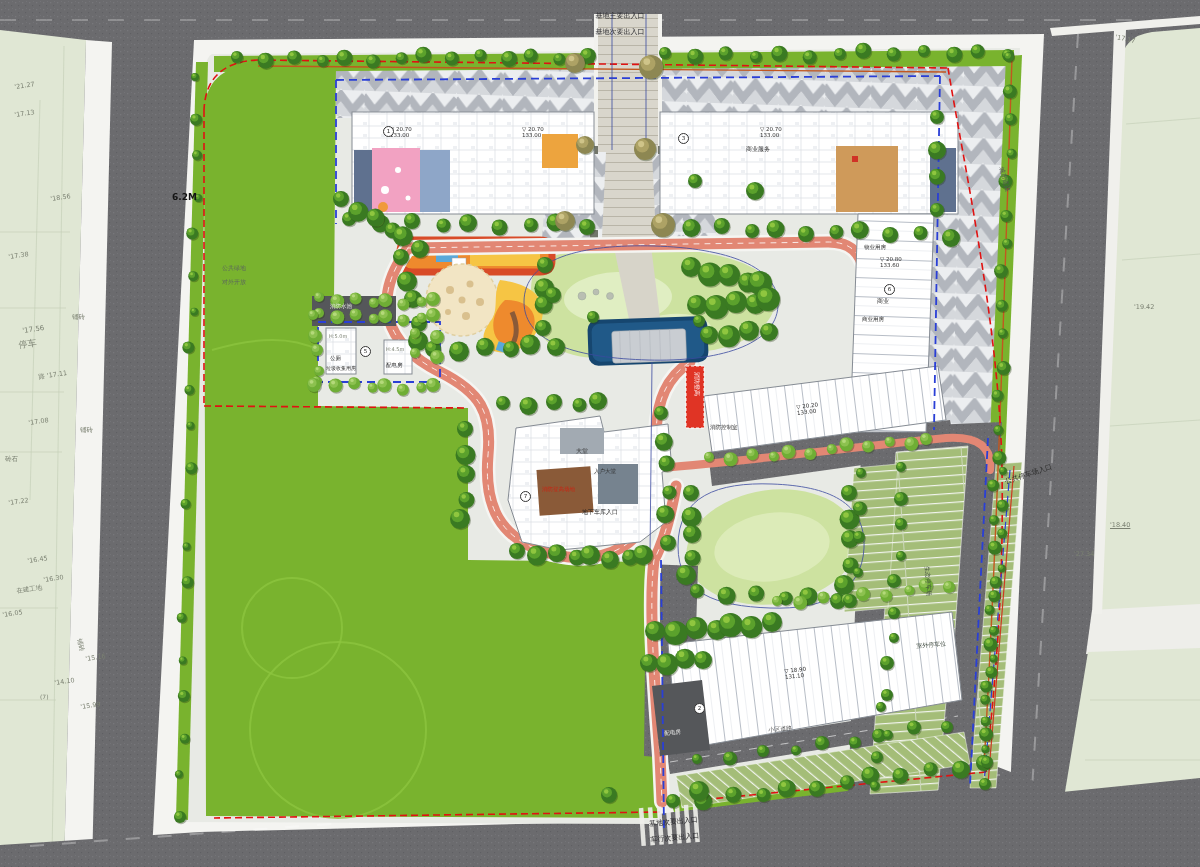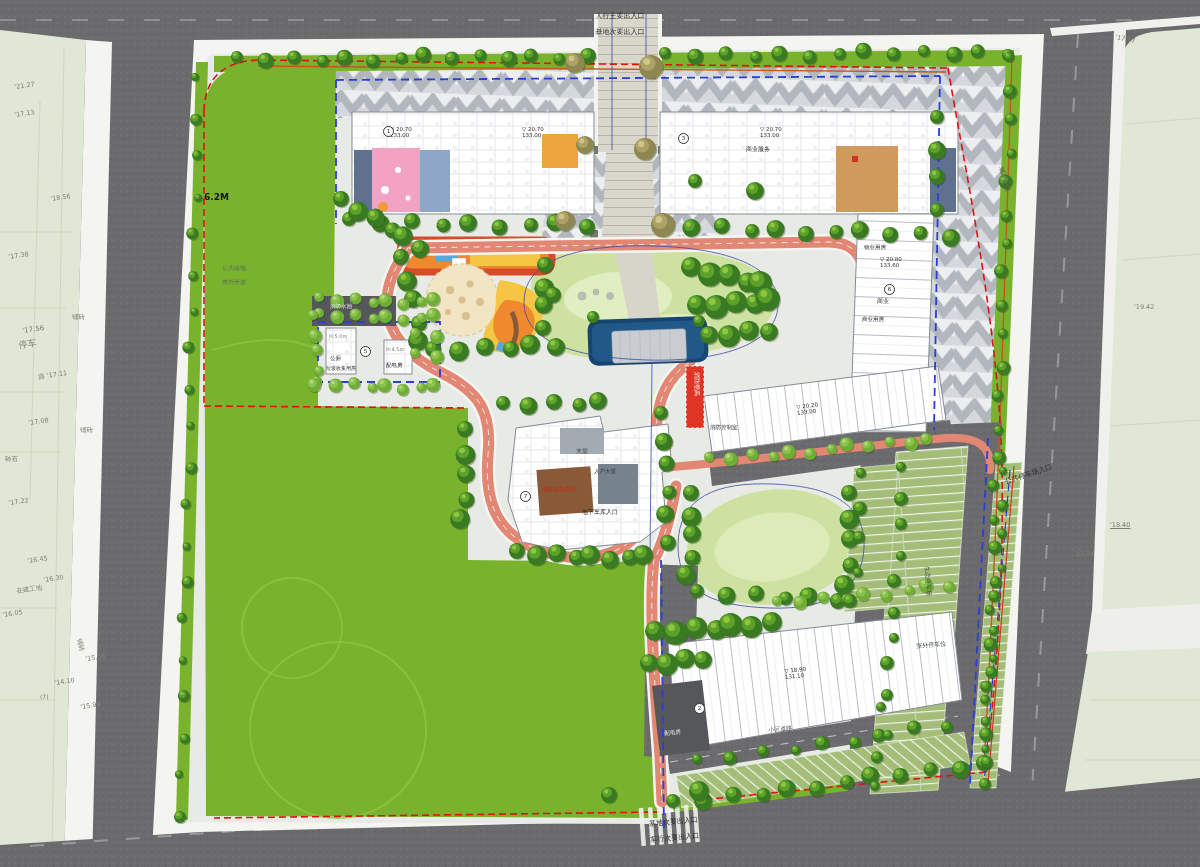--- a/index.html
+++ b/index.html
@@ -2051,29 +2051,29 @@
           <circle cx="315" cy="386.2" r="7" fill="rgba(40,60,20,.35)"></circle>
           <circle cx="314" cy="385" r="7" fill="#6fae35"></circle>
           <circle cx="312.25" cy="382.9" r="4.34" fill="#8cc14f"></circle>
           <circle cx="311.55" cy="381.85" r="1.9600000000000002" fill="#b4d97a"></circle>
         </g>
       </g>
 </svg>
 
 <div id="labels">
   <div class="tpl" style="left:572px;top:4px;width:96px;text-align:center;font-size:7px;color:#26262a;">
-    <div>人行主要出入口</div>
+    <div>基地主要出入口</div>
     <div>基地次要出入口</div>
   </div>
   <div class="tpl" style="left:648px;top:812px;font-size:7px;color:#26262a;transform:rotate(-5deg);">
     <div>基地次要出入口</div>
     <div>车行次要出入口</div>
   </div>
   <div class="tpl" style="left:1004px;top:478px;font-size:7px;color:#2b2b2b;transform:rotate(-18deg);">公共停车场入口</div>
-  <div class="tpl" style="left:172px;top:192px;font-size:9px;font-weight:bold;color:#141414;margin-left:32px;">6.2M</div>
+  <div class="tpl" style="left:172px;top:192px;font-size:9px;font-weight:bold;color:#141414;">6.2M</div>
   <div class="tpl" style="left:222px;top:258px;font-size:6px;color:#5c675c;">
     <div>公共绿地</div>
     <div>对外开放</div>
   </div>
   <div class="tpl" style="left:1004px;top:166px;font-size:6.5px;color:#555;transform:rotate(74deg);">城市道路</div>
 <div class="ann" style="left: 14px; top: 84px; font-size: 6.5px; color: rgb(123, 129, 114); transform: rotate(-8deg);">'21.27</div>
       <div class="ann" style="left: 14px; top: 112px; font-size: 6.5px; color: rgb(123, 129, 114); transform: rotate(-8deg);">'17.13</div>
       <div class="ann" style="left: 50px; top: 196px; font-size: 6.5px; color: rgb(123, 129, 114); transform: rotate(-8deg);">'18.56</div>
       <div class="ann" style="left: 8px; top: 254px; font-size: 6.5px; color: rgb(123, 129, 114); transform: rotate(-8deg);">'17.38</div>
       <div class="ann" style="left: 72px; top: 314px; font-size: 6.5px; color: rgb(123, 129, 114);">铺砖</div>

